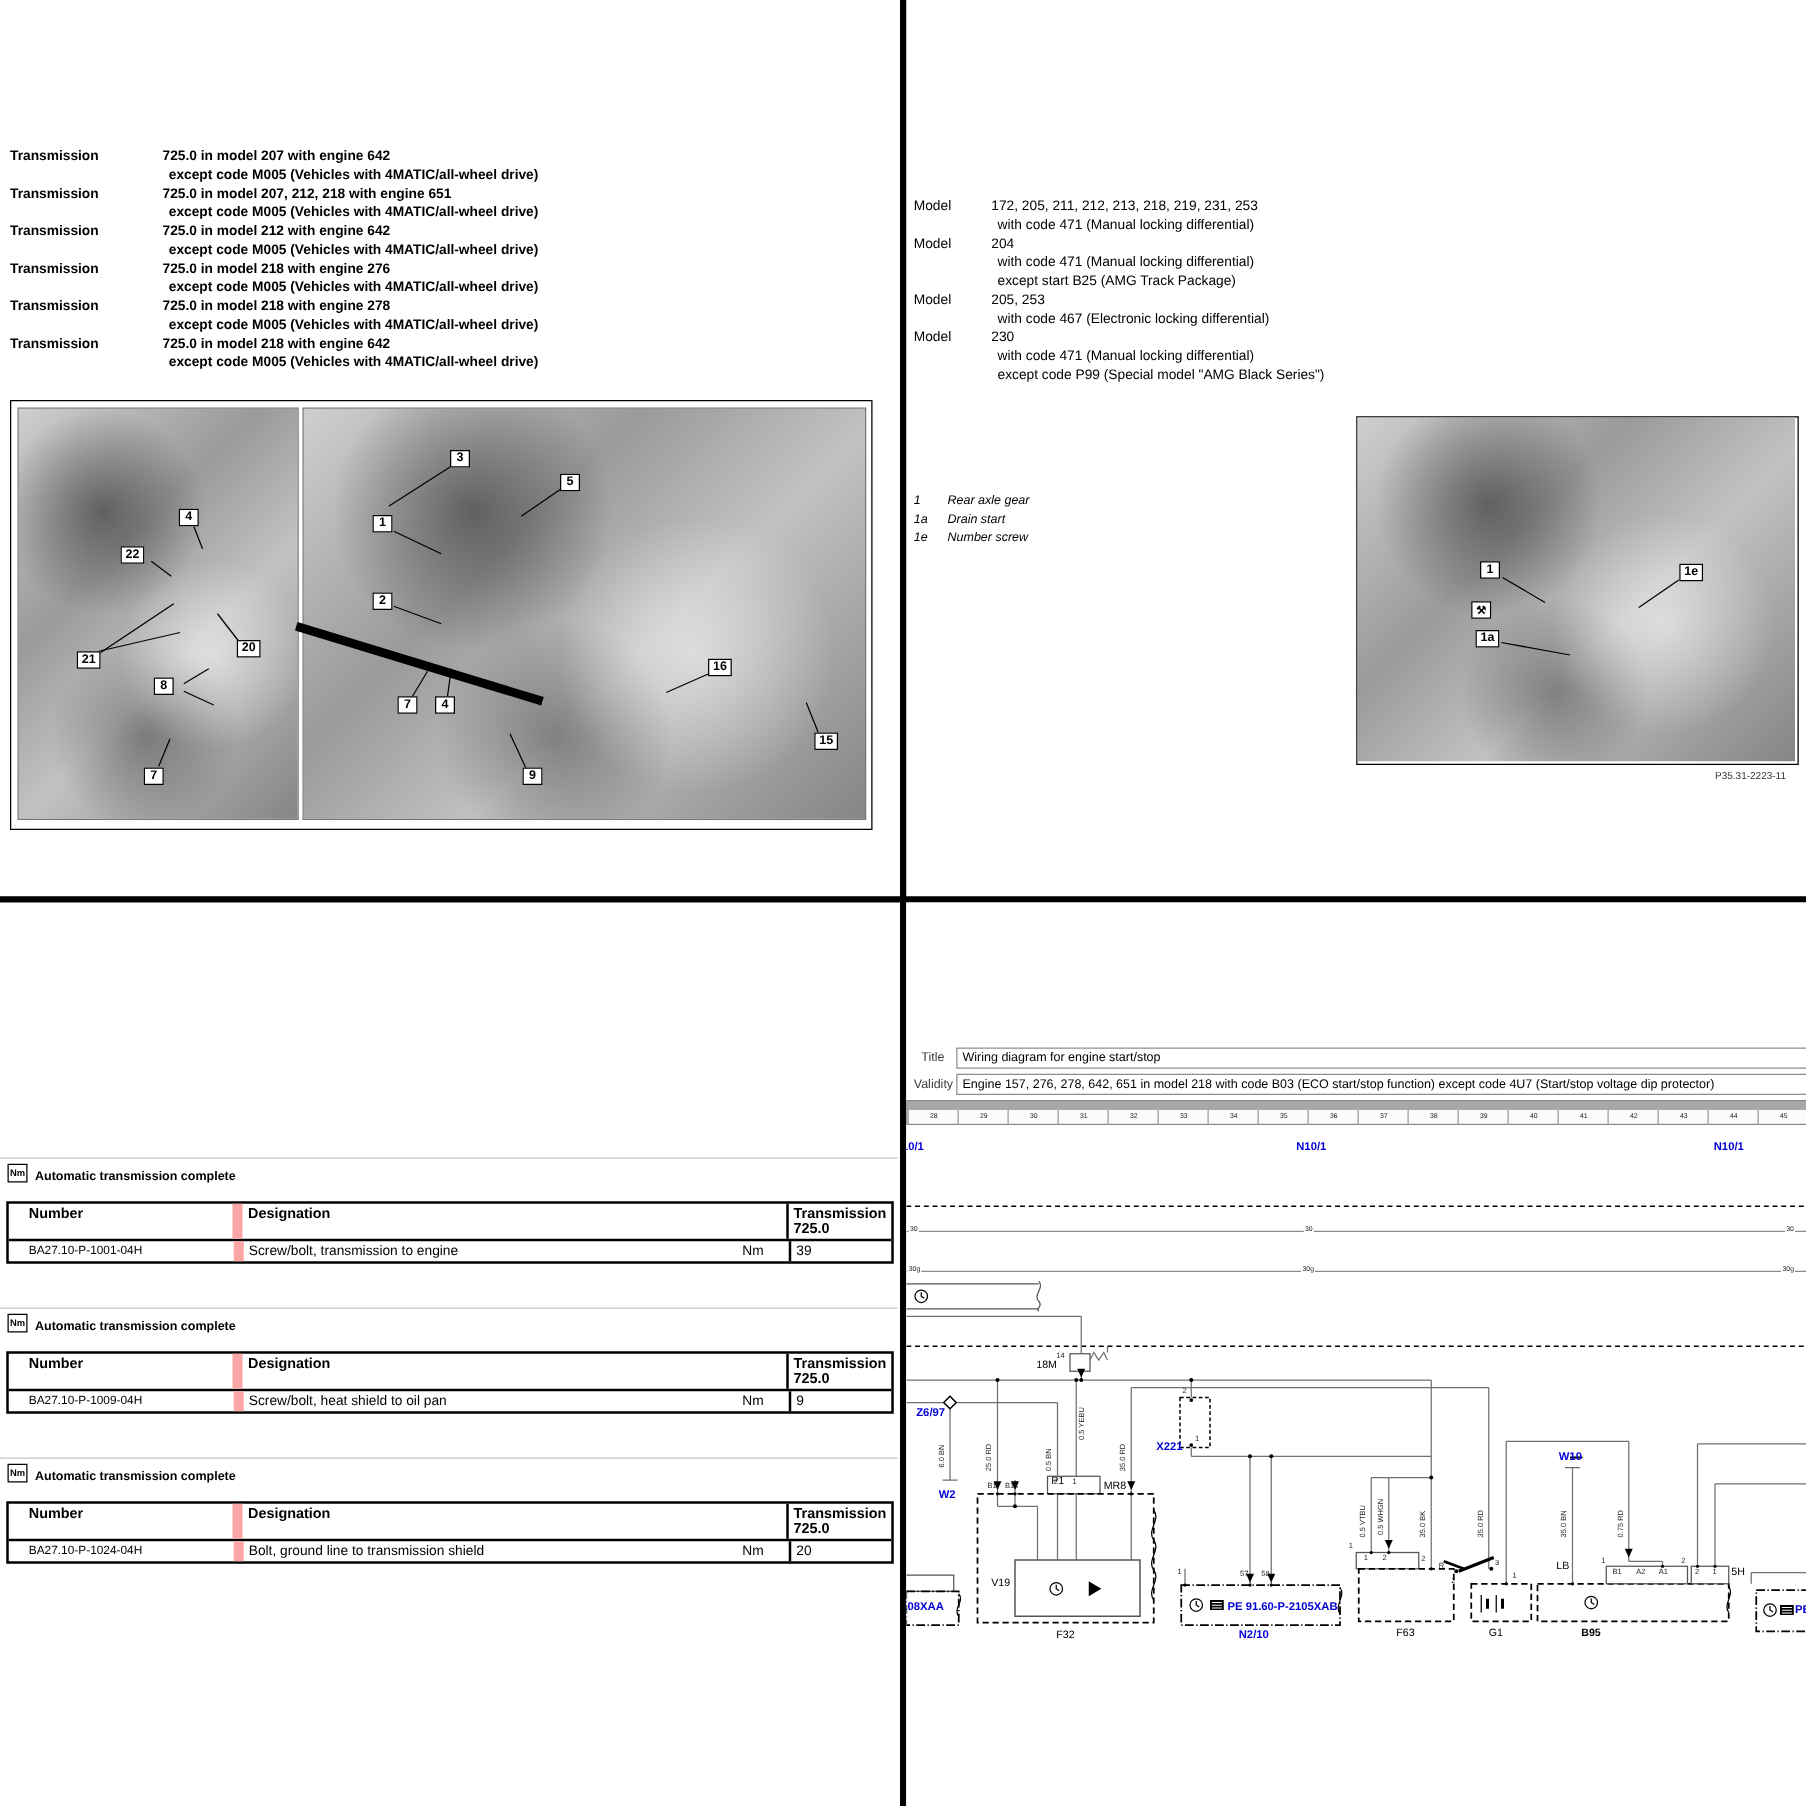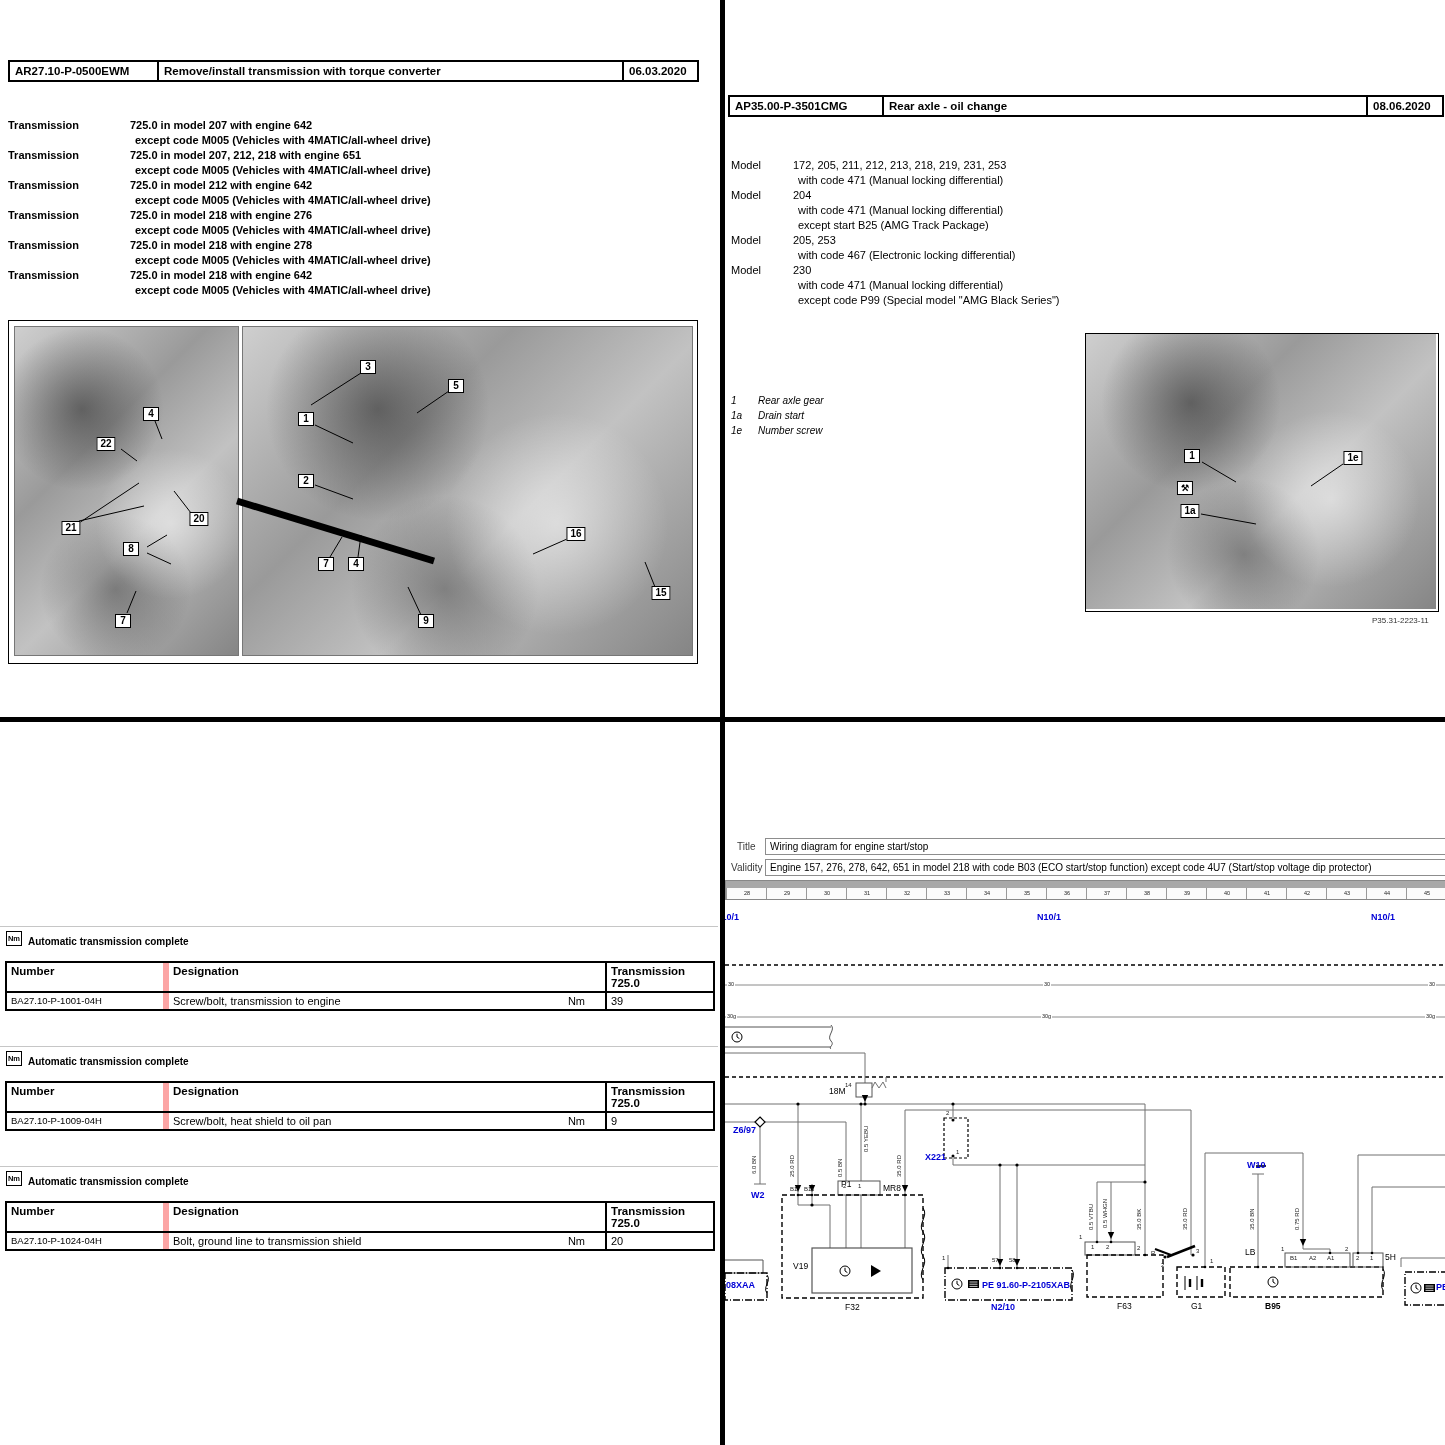--- a/index.html
+++ b/index.html
@@ -38,21 +38,21 @@
   .pcap{position:absolute;font-size:8px;color:#333}
   .ldr{position:absolute;left:0;top:0;z-index:2}
   
   .nmsec{position:absolute;left:0;width:718px;border-top:1px solid #c6c6c6}
   .nmicon{position:absolute;left:6px;top:4px;width:14px;height:13px;border:1px solid #000;
           font-size:7.5px;font-weight:bold;text-align:center;line-height:13px}
   .nmtitle{position:absolute;left:28px;top:9px;font-size:10px;font-weight:bold}
   .tqtable{position:absolute;left:5px;top:34px;width:706px;border:2px solid #000;border-collapse:collapse}
   .tqtable .hr{display:flex;border-bottom:2px solid #000;font-weight:bold;font-size:11.5px}
   .tqtable .dr{display:flex;font-size:11px}
-  .tqtable .c1{width:148px;border-right:6px solid #fca5a5;padding:2px 4px}
+  .tqtable .c1{width:148px;border-right:8px solid #fca5a5;padding:2px 16px}
   .tqtable .c2{width:428px;border-right:2px solid #000;padding:2px 4px;display:flex;justify-content:space-between}
   .tqtable .c3{flex:1;padding:2px 4px}
   .dr .c1{font-size:9.5px}
   .unit{padding-right:16px}
   
   #quad-br{position:absolute;left:725px;top:722px;width:720px;height:723px;overflow:hidden;background:#fff}
   .frow{position:absolute;font-size:10px;color:#3a3a3a}
   .fbox{position:absolute;border:1px solid #8d8d8d;background:#fff;font-size:10px;color:#000;
         line-height:15px;padding:0 0 0 4px;white-space:nowrap;overflow:hidden}
   #ruler{position:absolute;left:0;top:158px;width:720px;height:18px;background:#9a9a9a;border:1px solid #888}
@@ -67,25 +67,20 @@
   .wlbl.bs{font-size:5.5px;background:#fff;padding:0 1px;color:#222}
   .wlbl.rot{transform:rotate(-90deg);transform-origin:0 0;font-size:6px;color:#222}
 </style>
 </head>
 <body>
 
 <div id="root">
   <div class="vdiv"></div>
   <div class="hdiv"></div>
 
-  <div class="dochdr" style="left:8px;top:60px;width:687px">
-    <div class="c" style="width:137px">AR27.10-P-0500EWM</div>
-    <div class="c" style="width:453px">Remove/install transmission with torque converter</div>
-    <div class="c" style="flex:1">06.03.2020</div>
-  </div>
 
   <div class="abs" id="tl-rows" style="left:8px;top:119px;width:700px">
       <div class="srow">
         <span class="slab">Transmission</span>
         <span class="sval">725.0 in model 207 with engine 642</span>
         <span class="snote">except code M005 (Vehicles with 4MATIC/all-wheel drive)</span>
       </div>
       <div class="srow">
         <span class="slab">Transmission</span>
         <span class="sval">725.0 in model 207, 212, 218 with engine 651</span>
@@ -150,25 +145,20 @@
         <div class="chip" style="left: 297px; top: 98px;">1</div>
         <div class="chip" style="left: 297px; top: 160px;">2</div>
         <div class="chip" style="left: 567px; top: 213px;">16</div>
         <div class="chip" style="left: 317px; top: 243px;">7</div>
         <div class="chip" style="left: 347px; top: 243px;">4</div>
         <div class="chip" style="left: 417px; top: 300px;">9</div>
         <div class="chip" style="left: 652px; top: 272px;">15</div>
       </div>
   </div>
 
-  <div class="dochdr" style="left:728px;top:95px;width:712px">
-    <div class="c" style="width:142px">AP35.00-P-3501CMG</div>
-    <div class="c" style="width:472px">Rear axle - oil change</div>
-    <div class="c" style="flex:1">08.06.2020</div>
-  </div>
 
   <div class="abs" id="tr-models" style="left:731px;top:158px;width:345px">
       <div class="mrow">
         <span class="mlab">Model</span>
         <div>172, 205, 211, 212, 213, 218, 219, 231, 253</div>
         <div class="mnote">with code 471 (Manual locking differential)</div>
       </div>
       <div class="mrow">
         <span class="mlab">Model</span>
         <div>204</div>

